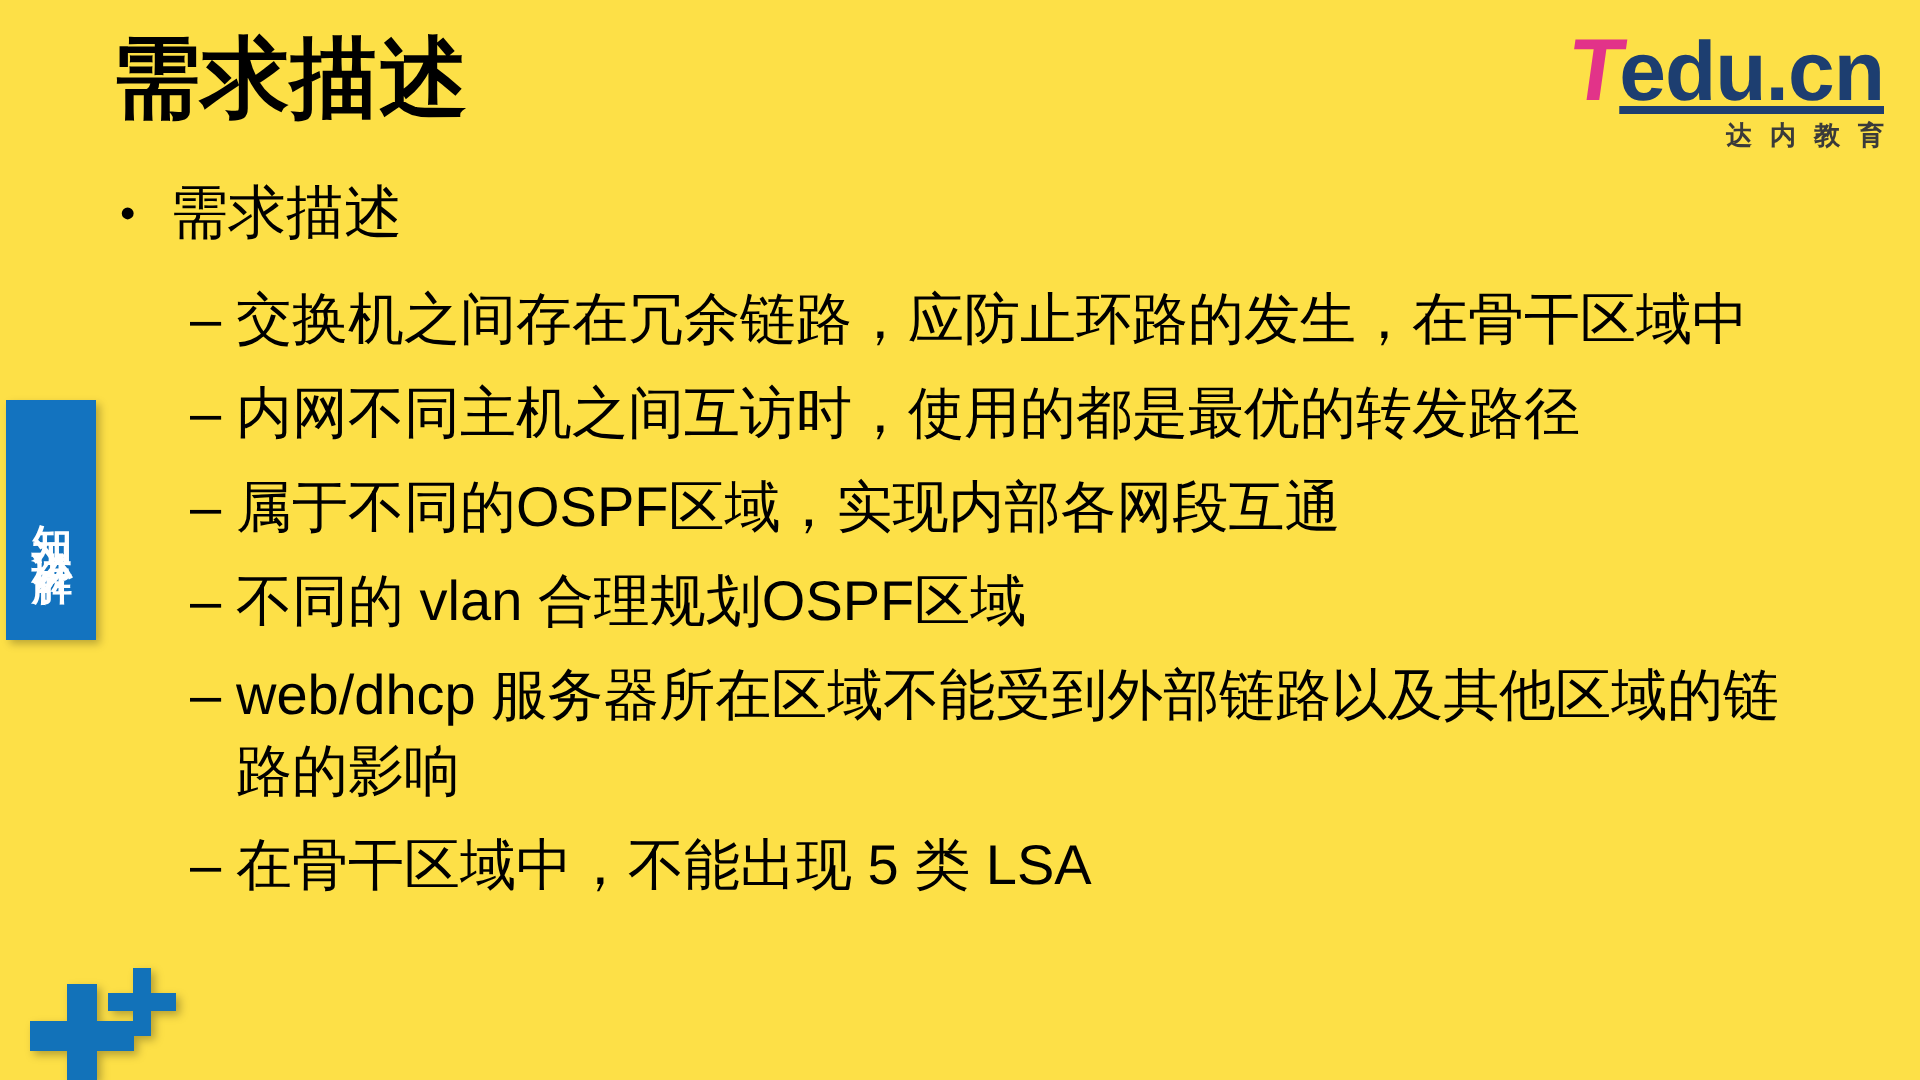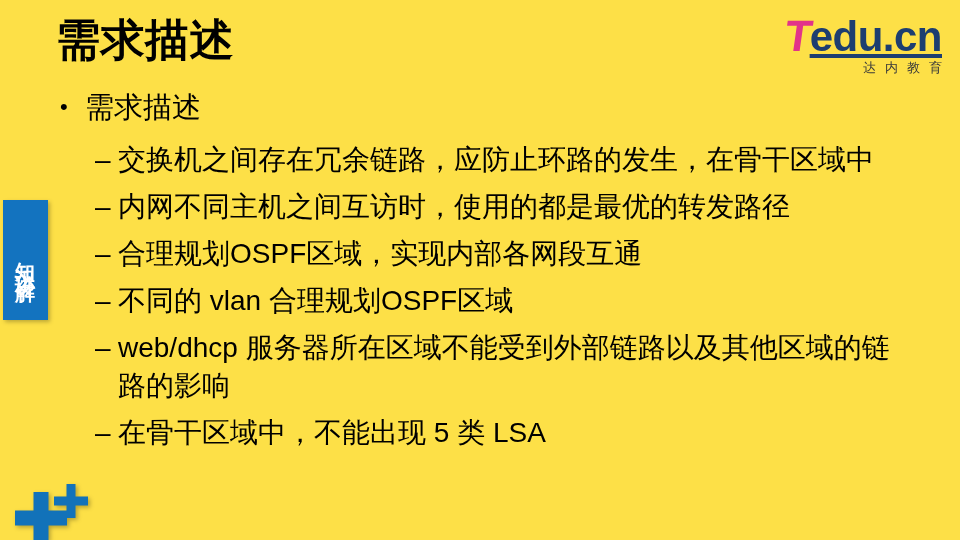--- a/index.html
+++ b/index.html
@@ -54,21 +54,21 @@
   .logo-rest {
     font-size: 42px;
     font-weight: 800;
     color: #1d3e70;
     letter-spacing: -0.5px;
     text-decoration: underline;
   }
   .logo-tagline {
     margin-top: 1px;
     font-size: 13px;
-    font-weight: 400;
+    font-weight: 700;
     color: #3a3a3a;
     letter-spacing: 9px;
     margin-right: -9px;
     white-space: nowrap;
   }
 
   
   .side-tab {
     position: absolute;
     left: 3px;
@@ -167,21 +167,21 @@
       <li class="sub-item">
         <span class="sub-dash">–</span>
         <span class="sub-text">交换机之间存在冗余链路，应防止环路的发生，在骨干区域中</span>
       </li>
       <li class="sub-item">
         <span class="sub-dash">–</span>
         <span class="sub-text">内网不同主机之间互访时，使用的都是最优的转发路径</span>
       </li>
       <li class="sub-item">
         <span class="sub-dash">–</span>
-        <span class="sub-text">合理规划OSPF区域，实现内部各网段互通</span>
+        <span class="sub-text">属于不同的OSPF区域，实现内部各网段互通</span>
       </li>
       <li class="sub-item">
         <span class="sub-dash">–</span>
         <span class="sub-text">不同的 vlan 合理规划OSPF区域</span>
       </li>
       <li class="sub-item">
         <span class="sub-dash">–</span>
         <span class="sub-text">web/dhcp 服务器所在区域不能受到外部链路以及其他区域的链路的影响</span>
       </li>
       <li class="sub-item">

